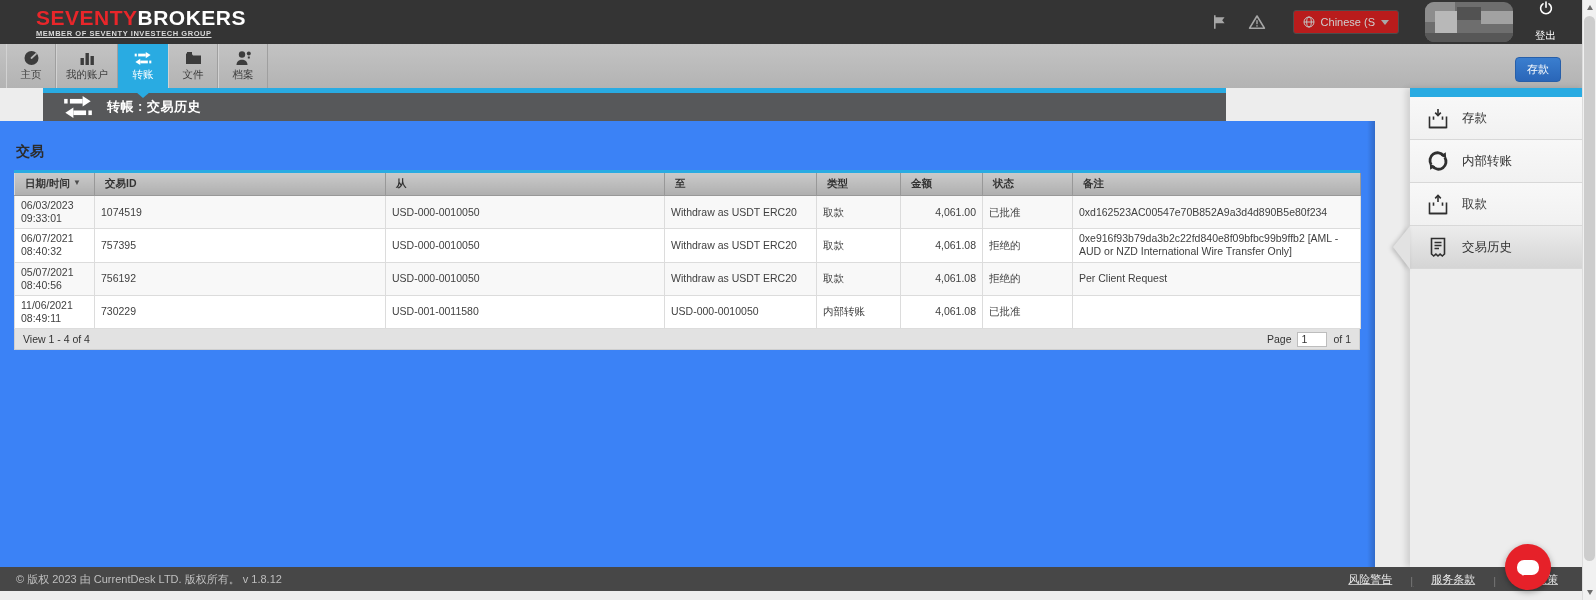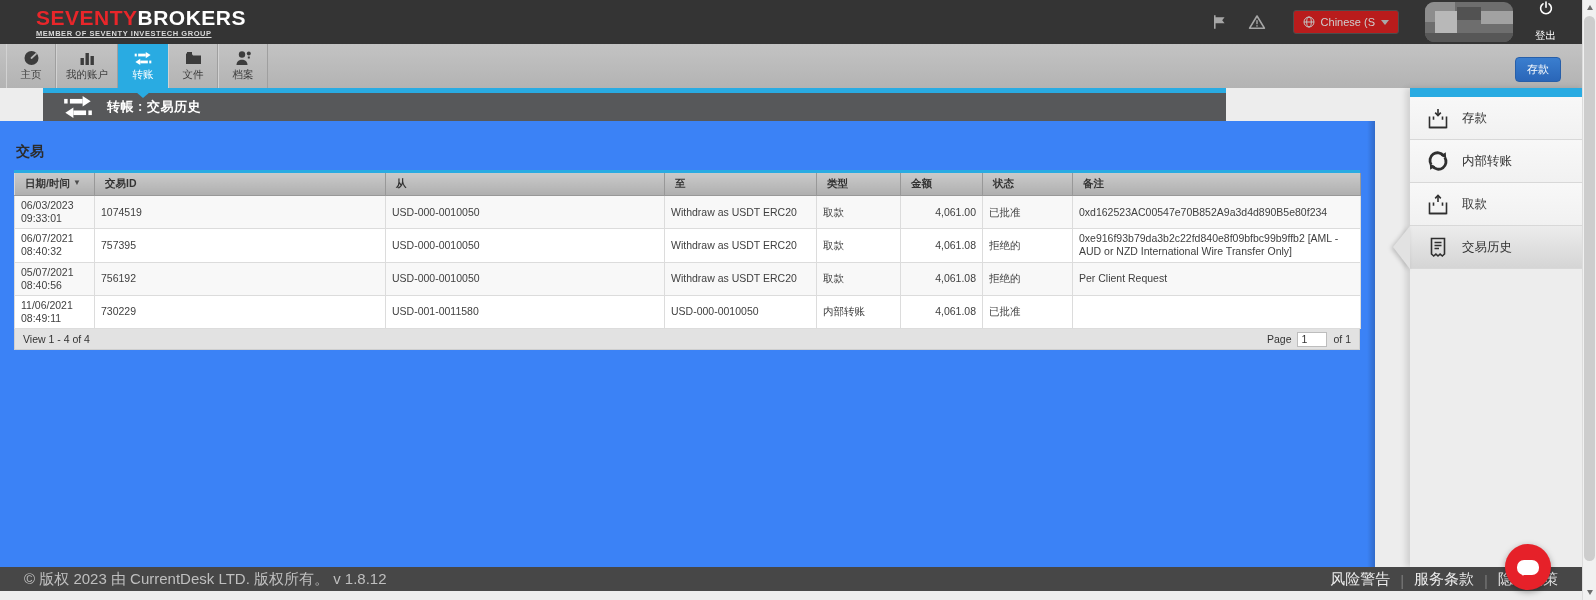--- a/index.html
+++ b/index.html
@@ -85,22 +85,22 @@
                background:linear-gradient(#f8f8f8,#f1f1f1); border-bottom:1px solid #d8d8d8;
                font-size:12.5px; color:#333; cursor:pointer; position:relative; }
   .side-item svg { display:block; flex:none; }
   .side-item.active { background:linear-gradient(#ececec,#d5d5d5); }
   .side-item.active::before { content:""; position:absolute; left:-17px; top:0;
                border-top:21px solid transparent; border-bottom:22px solid transparent;
                border-right:17px solid #e2e2e2; filter:drop-shadow(-2px 1px 2px rgba(0,0,0,.2)); }
 
   
   .footer { position:absolute; left:0; top:567px; width:1582px; height:24px; background:#474747;
-            display:flex; align-items:center; padding:0 24px 0 24px; font-size:15px; color:#bfbfbf; }
-  .footer-links { margin-left:auto; display:flex; align-items:flex-end; gap:10px; }
+            display:flex; align-items:center; padding:0 24px 0 16px; font-size:11px; color:#bfbfbf; }
+  .footer-links { margin-left:auto; display:flex; align-items:flex-end; gap:18px;text-decoration:underline; }
   .footer-links a { color:#ececec; text-decoration:none; cursor:pointer; }
   .flink-sep { color:#7a7a7a; }
 
   
   .chat-fab { position:absolute; right:45px; bottom:10px; width:46px; height:46px; border-radius:50%;
               background:#e62129; box-shadow:0 2px 6px rgba(0,0,0,.35); cursor:pointer; z-index:40;
               display:flex; align-items:center; justify-content:center; }
   .chat-glyph { width:22px; height:15px; background:#fff; border-radius:7px; position:relative; }
   .chat-glyph::after { content:""; position:absolute; left:3px; bottom:-6px;
               border:5px solid transparent; border-top-color:#fff; border-left-width:3px; border-right-width:3px; }

